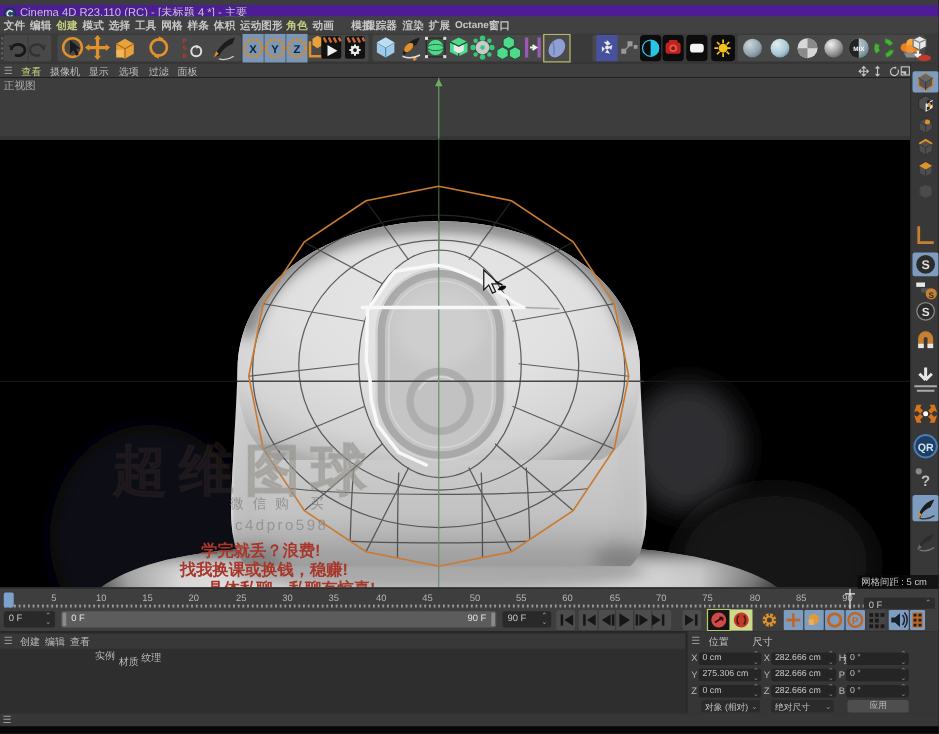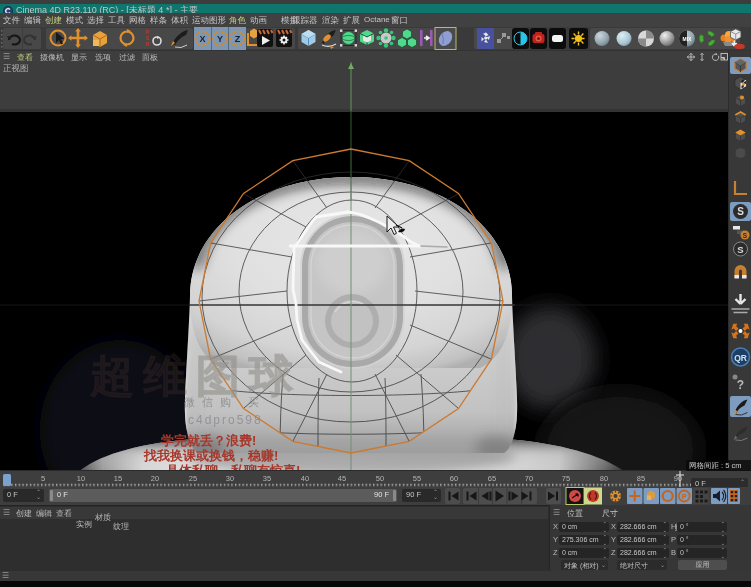--- a/index.html
+++ b/index.html
@@ -1,20 +1,20 @@
 <!DOCTYPE html>
 <html><head><meta charset="utf-8"><style>
 html,body{margin:0;padding:0;background:#000;}
 *{box-sizing:border-box;}
 #app{position:relative;width:751px;height:587px;background:#3d3d3d;overflow:hidden;
   font-family:"Liberation Sans",sans-serif;color:#c9c9c9;}
 .abs{position:absolute;}
-#titlebar{left:0;top:4px;width:751px;height:13px;background:#0f766e;font-size:9px;line-height:13px;color:#c4c4c4;}
+#titlebar{left:0;top:4px;width:751px;height:13px;background:#4c1d95;font-size:9px;line-height:13px;color:#c4c4c4;}
 #menubar{left:0;top:13px;width:751px;height:14px;background:#414141;font-size:8.5px;color:#c6c6c6;}
-#menubar span{position:absolute;top:2px;white-space:nowrap;}
+#menubar span{position:absolute;top:2px;white-space:nowrap;font-weight:bold;}
 #toolbar{left:0;top:27px;width:751px;height:24px;background:#3a3a3a;border-bottom:1px solid #333;}
 #vpmenu{left:0;top:51px;width:728px;height:11px;background:#3e3e3e;font-size:8px;color:#bdbdbd;}
 #vpmenu span{position:absolute;top:1px;}
 #viewport{left:0;top:62px;width:728px;height:408px;background:#000;}
 #righttools{left:728px;top:51px;width:23px;height:419px;background:#383838;border-left:1px solid #2c2c2c;}
 #ruler{left:0;top:470px;width:751px;height:17px;background:#3e3e3e;border-top:1px solid #2a2a2a;font-size:7px;color:#b5b5b5;}
 #transport{left:0;top:487px;width:751px;height:18px;background:#3e3e3e;}
 #botpanel{left:0;top:505px;width:751px;height:66px;background:#2e2e2e;border-top:1px solid #232323;}
 #coordpanel{left:549px;top:505px;width:202px;height:66px;background:#363636;border-left:1px solid #252525;}
 #statusbar{left:0;top:571px;width:751px;height:10px;background:#373737;}
@@ -687,21 +687,21 @@
  </svg>
 </div>
 
 <div class="abs" id="botpanel">
  <div class="abs" style="left:0;top:1px;width:548px;height:12px;background:#383838;font-size:8px;color:#b8b8b8">
   <span class="abs" style="left:3px;top:1px;color:#999">☰</span>
   <span class="abs" style="left:16px;top:1px">创建</span>
         <span class="abs" style="left:36px;top:1px">编辑</span>
   <span class="abs" style="left:56px;top:1px">查看</span>
         <span class="abs" style="left:76px;top:12px">实例</span>
-  <span class="abs" style="left:95px;top:5px">材质</span>
+  <span class="abs" style="left:95px;top:17px">材质</span>
         <span class="abs" style="left:113px;top:14px">纹理</span>
  </div>
 </div>
 <div class="abs" id="coordpanel">
  <style>
   .fld{position:absolute;height:10px;background:#252525;border-radius:2px;font-size:7px;color:#c8c8c8;}
   .fld i{position:absolute;left:3px;top:1px;font-style:normal;}
   .sp{position:absolute;right:2px;top:-1px;font-size:5.5px;color:#8f8f8f;line-height:6px}
   .lb{position:absolute;font-size:7.5px;color:#b8b8b8;}
   .dd{position:absolute;height:10px;background:#2b2b2b;border-radius:2px;font-size:7px;color:#c0c0c0;}

